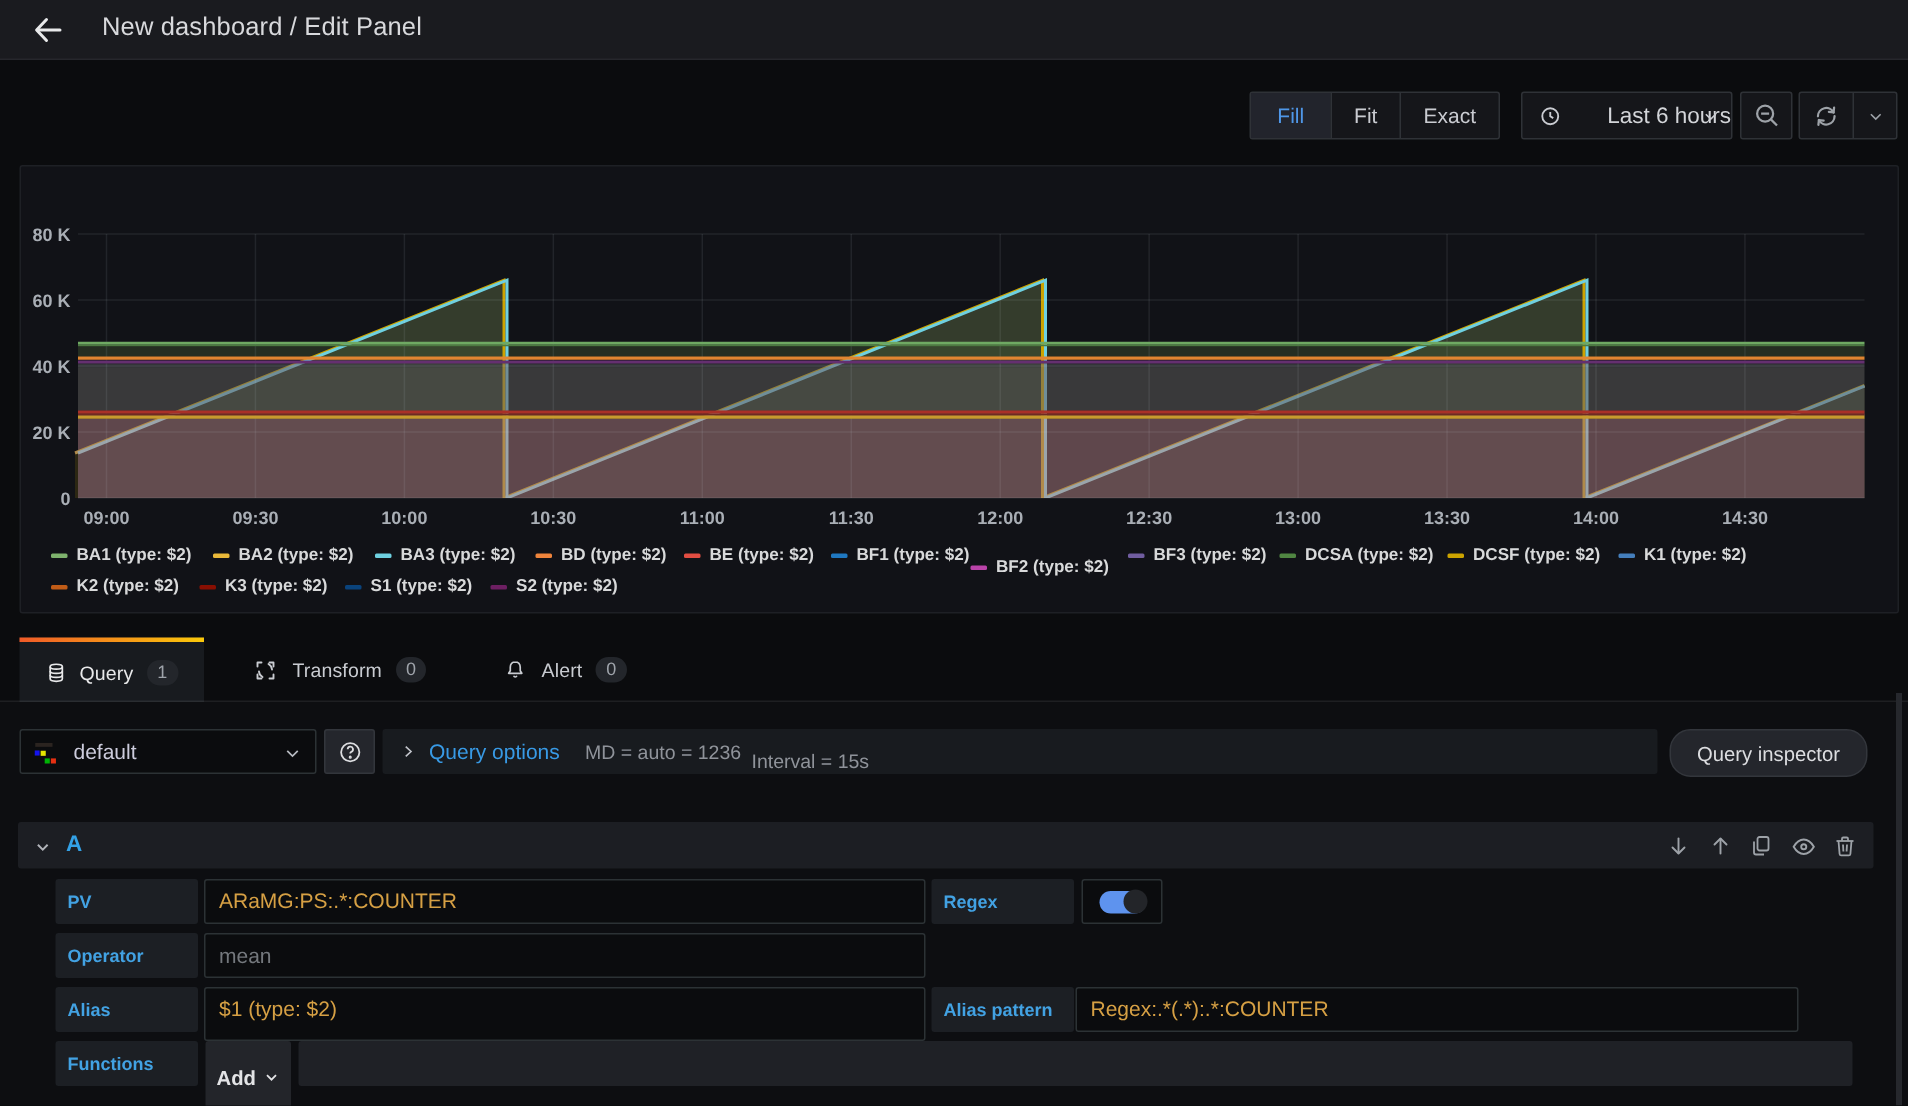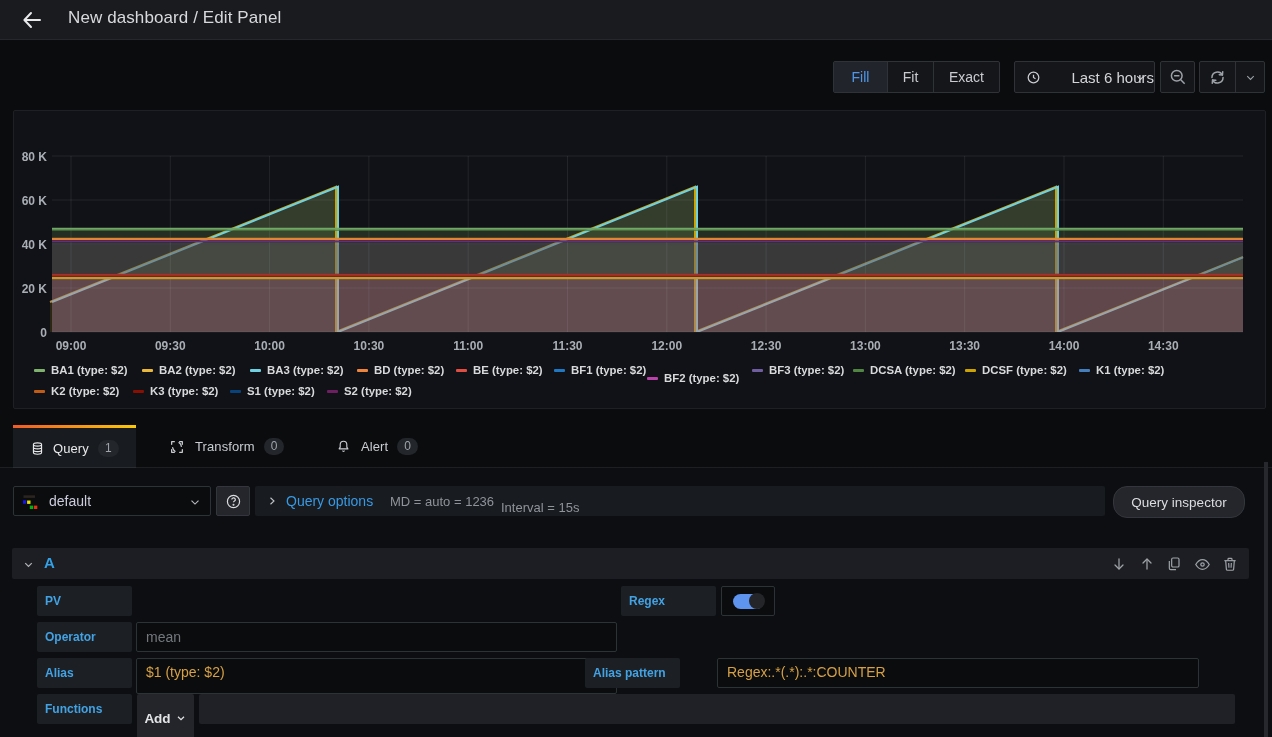--- a/index.html
+++ b/index.html
@@ -297,37 +297,40 @@
       <svg style="position:absolute;left:1210px;top:8px;" width="16" height="16" viewBox="0 0 24 24" fill="none" stroke="#9da2a8" stroke-width="1.8">
           <path d="M5.5 7 L6.6 20 a1.6 1.6 0 0 0 1.6 1.4 h7.6 a1.6 1.6 0 0 0 1.6 -1.4 L18.5 7"></path>
           <path d="M3.5 7 H20.5"></path>
           <path d="M9 7 V4.8 a1.3 1.3 0 0 1 1.3 -1.3 h3.4 A1.3 1.3 0 0 1 15 4.8 V7"></path>
           <path d="M10 10.5 L10.4 17.5"></path>
           <path d="M14 10.5 L13.6 17.5"></path>
         </svg>
     </div>
 
     <div class="flabel" style="left:37px; top:118px;">PV</div>
+    <div class="inbox" style="left:136px; top:118px; width:481px; height:30px;">
+      <span class="orange" style="position:absolute; left:9px; top:5px;">ARaMG:PS:.*:COUNTER</span>
+    </div>
     <div class="flabel" style="left:621px; top:118px;">Regex</div>
     <div class="inbox" style="left:721px; top:118px; width:54px; height:30px;">
       <div style="position:absolute; left:11px; top:6.5px; width:31px; height:15px; background:#5e93ee; border-radius:8px;">
         <div style="position:absolute; right:-0.5px; top:-0.5px; width:16px; height:16px; background:#232529; border-radius:50%;"></div>
       </div>
     </div>
 
     <div class="flabel" style="left:37px; top:154px;">Operator</div>
     <div class="inbox" style="left:136px; top:154px; width:481px; height:30px;">
       <span style="position:absolute; left:9px; top:6px; font-size:14px; color:#74787d;">mean</span>
     </div>
 
     <div class="flabel" style="left:37px; top:190px;">Alias</div>
     <div class="inbox" style="left:136px; top:190px; width:481px; height:36px;">
       <span class="orange" style="position:absolute; left:9px; top:5px;">$1 (type: $2)</span>
     </div>
-    <div class="flabel" style="left:585px; top:190px;">Alias pattern</div>
+    <div class="flabel" style="left:621px; top:190px;">Alias pattern</div>
     <div class="inbox" style="left:717px; top:190px; width:482px; height:30px;">
       <span class="orange" style="position:absolute; left:9px; top:5px;">Regex:.*(.*):.*:COUNTER</span>
     </div>
 
     <div class="flabel" style="left:37px; top:226px;">Functions</div>
     <div style="position:absolute; left:137px; top:226px; width:57px; height:48px; background:#23252a; border-radius:2px; display:flex; align-items:center; justify-content:center; font-size:13.5px; font-weight:700; color:#e3e4e6;">
       Add
       <svg width="12" height="12" viewBox="0 0 24 24" fill="none" stroke="#e3e4e6" stroke-width="2.4" style="margin-left:4px;">
           <path d="M6 9.5 L12 15.5 L18 9.5"></path>
         </svg>

